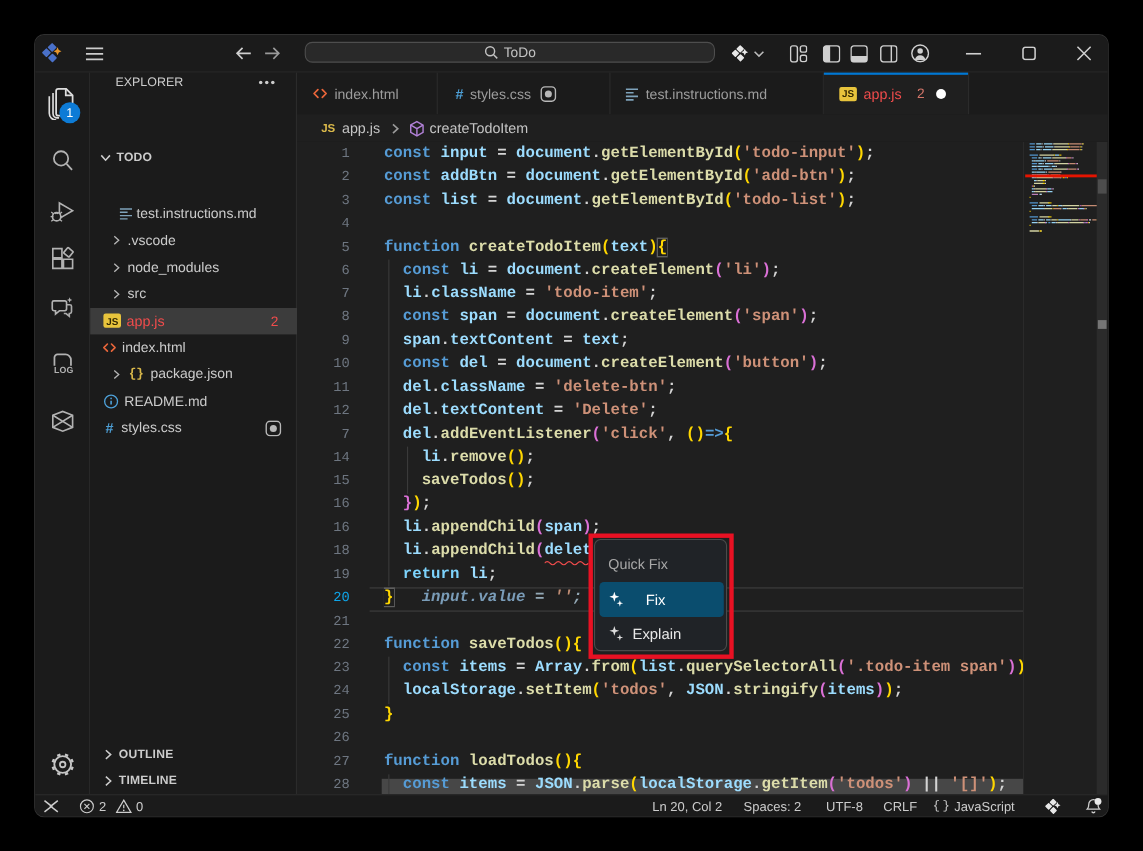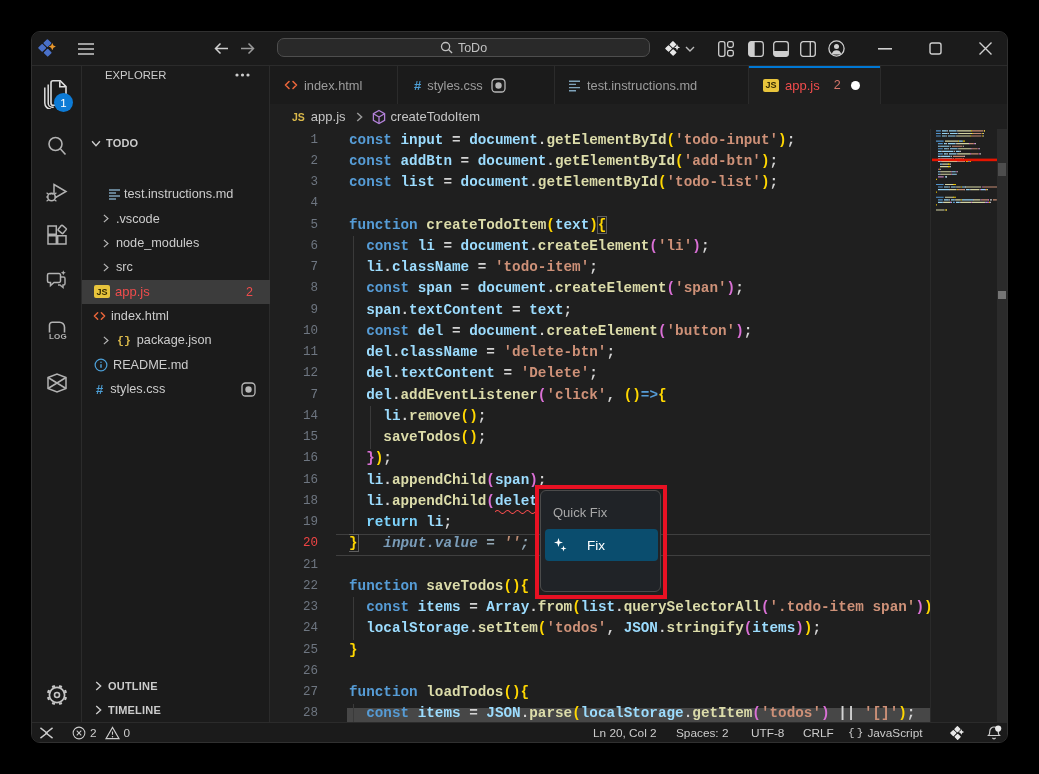--- a/index.html
+++ b/index.html
@@ -19,21 +19,21 @@
 
 .sidebar{position:absolute;left:50px;top:34px;width:188px;height:657px;background:#1b1b1b;border-right:1px solid #2b2b2b;color:#cccccc}
 .row{position:absolute;left:0;width:188px;height:24px;display:flex;align-items:center;font-size:12.7px;white-space:nowrap}
 .hdr{font-weight:bold;font-size:11px;letter-spacing:.2px}
 
 .crumb{position:absolute;left:238px;top:72px;width:737px;height:25px;background:#1f1f1f;display:flex;align-items:center;font-size:12.5px;color:#a9a9a9}
 
 .editor{position:absolute;left:238px;top:97px;width:737px;height:593px;background:#1f1f1f;overflow:hidden}
 .gutter{position:absolute;left:0;top:0.6px;width:48px;text-align:right;color:#6e7681;font-family:"Liberation Mono",monospace;font-size:12.5px}
 .gutter div{height:21.26px;line-height:21.26px}
-.gutter .act{color:#ef4444}
+.gutter .act{color:#0ea5e9}
 .code{position:absolute;left:79px;top:0.6px;width:581px;overflow:hidden}
 .cl{height:21.26px;line-height:21.26px;font-family:"Liberation Mono",monospace;font-size:14.3px;white-space:pre;font-weight:bold}
 .ghost{color:#7d93a5;font-style:italic}
 .sq{position:relative}
 .guide{position:absolute;width:1px;background:#3a3a3a}
 .curline{position:absolute;left:66px;width:594px;height:1px;background:#3f3f3f}
 
 .redbox{position:absolute;left:264.5px;top:355.5px;width:132px;height:114px;border:4px solid #e81123;z-index:30}
 .popup{position:absolute;left:270px;top:361px;width:121px;height:102px;background:#202327;border:1px solid #4b4b4b;border-radius:6px;z-index:29;font-size:13px}
 .fixrow{position:absolute;left:4px;top:38px;width:113px;height:32px;background:#0a4d6e;border-radius:4px;display:flex;align-items:center;color:#fff;font-size:13.5px}
@@ -369,20 +369,27 @@
  <div class="redbox"></div>
  <div class="popup">
   <div class="abs" style="left:12px;top:14px;color:#a8a8a8;font-size:13px">Quick Fix</div>
   <div class="fixrow">
    <svg style="margin-left:7px" width="16" height="16" viewBox="0 0 16 16" fill="#fff">
             <path d="M6.5 1 7.6 4.4 11 5.5 7.6 6.6 6.5 10 5.4 6.6 2 5.5 5.4 4.4Z"></path>
             <path d="M11.5 8.5 12.2 10.8 14.5 11.5 12.2 12.2 11.5 14.5 10.8 12.2 8.5 11.5 10.8 10.8Z"></path>
           </svg>
    <span style="margin-left:19px">Fix</span>
   </div>
+  <div class="abs" style="left:4px;top:70px;width:113px;height:30px;display:flex;align-items:center;color:#e8e8e8;font-size:13.5px">
+   <svg style="margin-left:7px" width="16" height="16" viewBox="0 0 16 16" fill="#ddd">
+            <path d="M6.5 1 7.6 4.4 11 5.5 7.6 6.6 6.5 10 5.4 6.6 2 5.5 5.4 4.4Z"></path>
+            <path d="M11.5 8.5 12.2 10.8 14.5 11.5 12.2 12.2 11.5 14.5 10.8 12.2 8.5 11.5 10.8 10.8Z"></path>
+          </svg>
+   <span style="margin-left:7px">Explain</span>
+  </div>
  </div>
 </div>
 
 <div class="status">
  <svg class="abs" style="left:7px;top:3px" width="15" height="14" viewBox="0 0 16 15" fill="none" stroke="#cccccc" stroke-width="1.5">
         <path d="M1.5 2 8.5 7.5 1.5 13M14.5 2 7.5 7.5l7 5.5"></path>
       </svg>
  <div class="it" style="left:40px">
   <svg width="14" height="14" viewBox="0 0 16 16" fill="none" stroke="#cccccc" stroke-width="1.2">
           <circle cx="8" cy="8" r="6.7"></circle>

